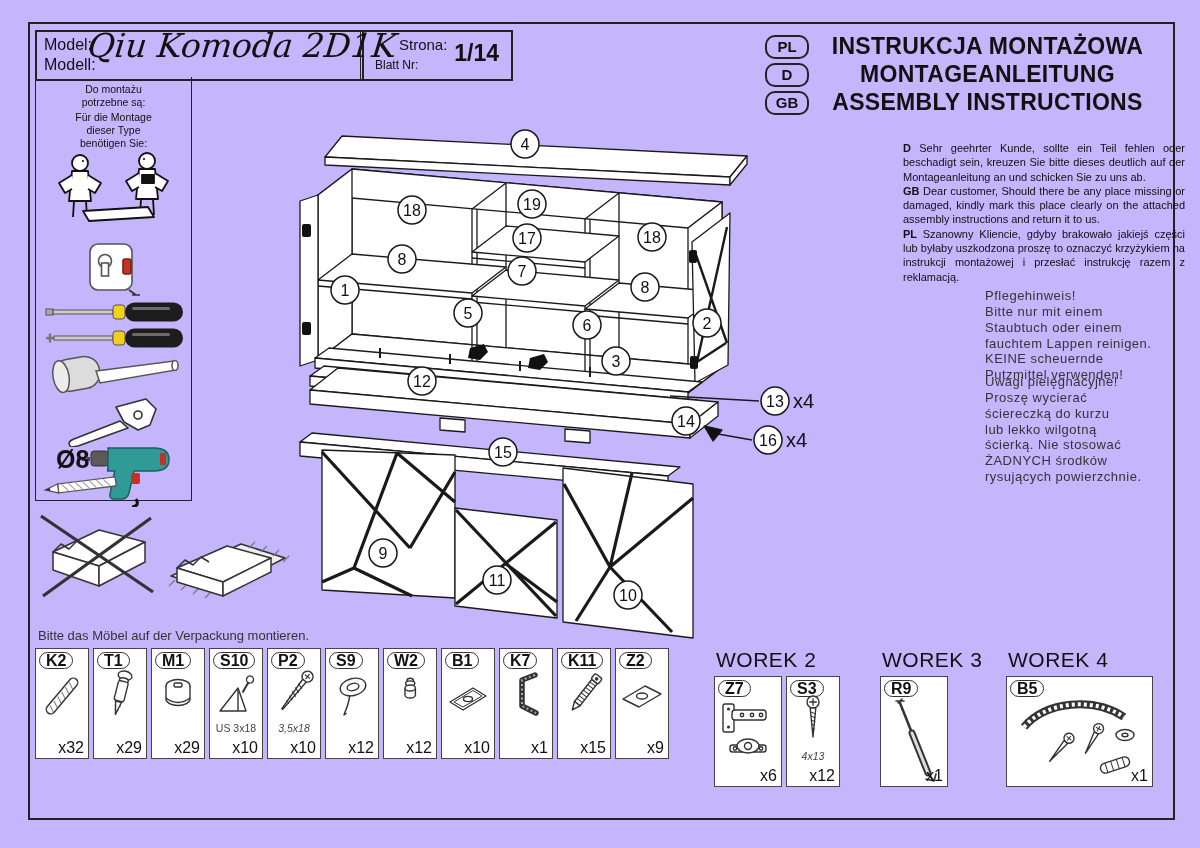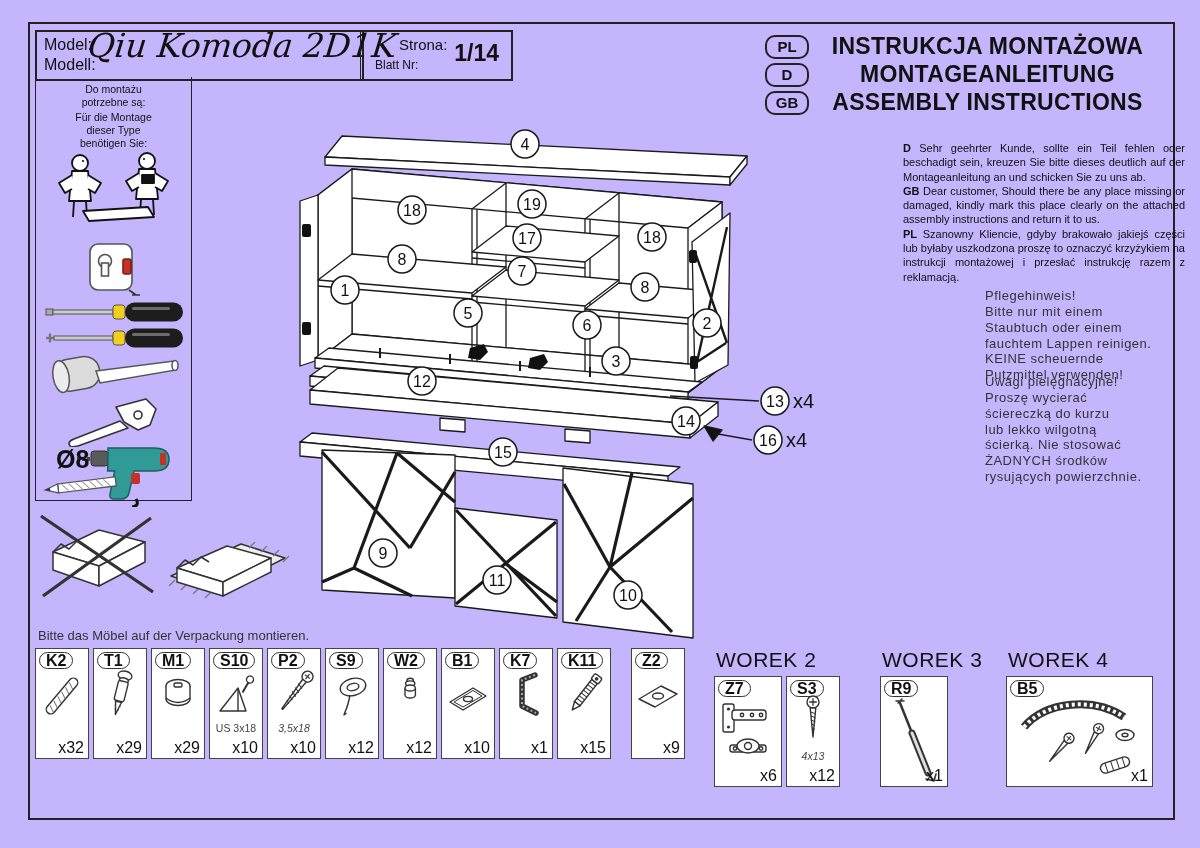--- a/index.html
+++ b/index.html
@@ -440,21 +440,21 @@
                     <rect x="18.5" y="10" width="9" height="7" rx="2"></rect>
                     <circle cx="23" cy="13.5" r="1.8" fill="#333" stroke="none"></circle>
                     <rect x="19.5" y="17" width="7" height="28"></rect>
                     <path d="M19.5,20 h7 M19.5,23.5 h7 M19.5,27 h7 M19.5,30.5 h7 M19.5,34 h7 M19.5,37.5 h7 M19.5,41 h7" stroke-width="1"></path>
                     <polygon points="19.5,45 26.5,45 23,53"></polygon>
                   </g>
                 </g>
               </svg></div>
             <div class="qty">x15</div>
           </div>
-          <div class="part-box" style="width: 52px; margin-left: 16px;">
+          <div class="part-box" style="width: 52px;">
             <span class="pill">Z2</span>
             <div class="part-icon"><svg width="46" height="70" viewBox="0 0 46 70">
                 <g fill="#fff" stroke="#333" stroke-width="1.4" stroke-linejoin="round">
                   <polygon points="4,38 26,25 42,33 20,46"></polygon>
                   <ellipse cx="23" cy="35" rx="5.5" ry="3"></ellipse>
                 </g>
               </svg></div>
             <div class="qty">x9</div>
           </div>
         </div>

